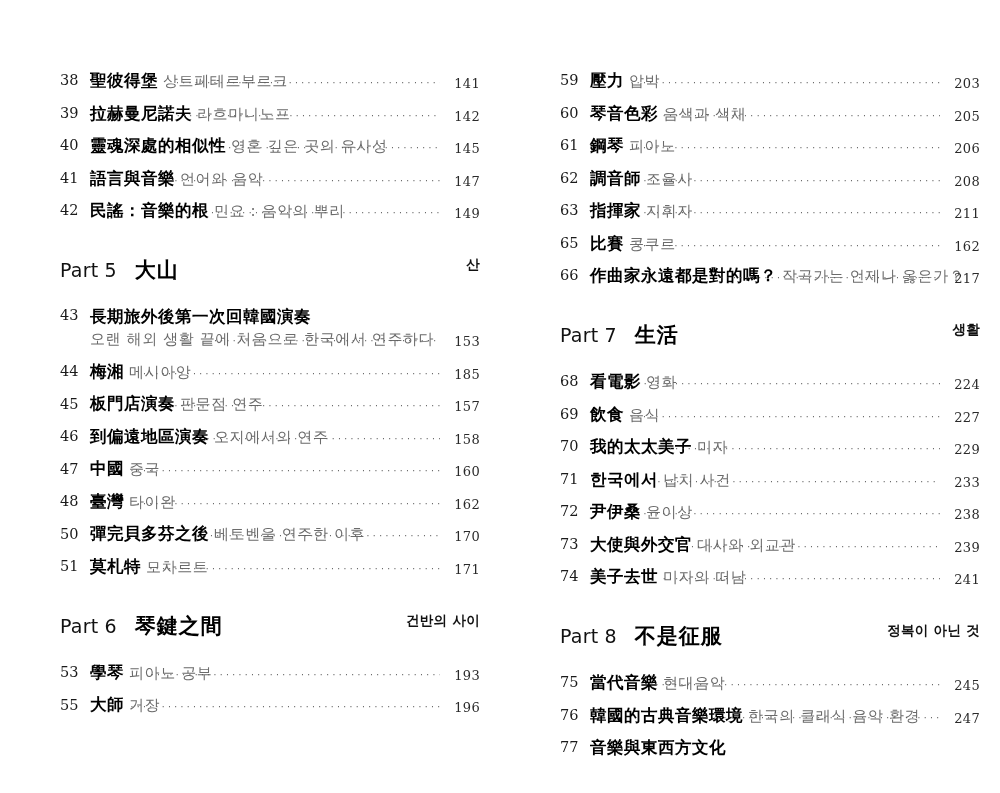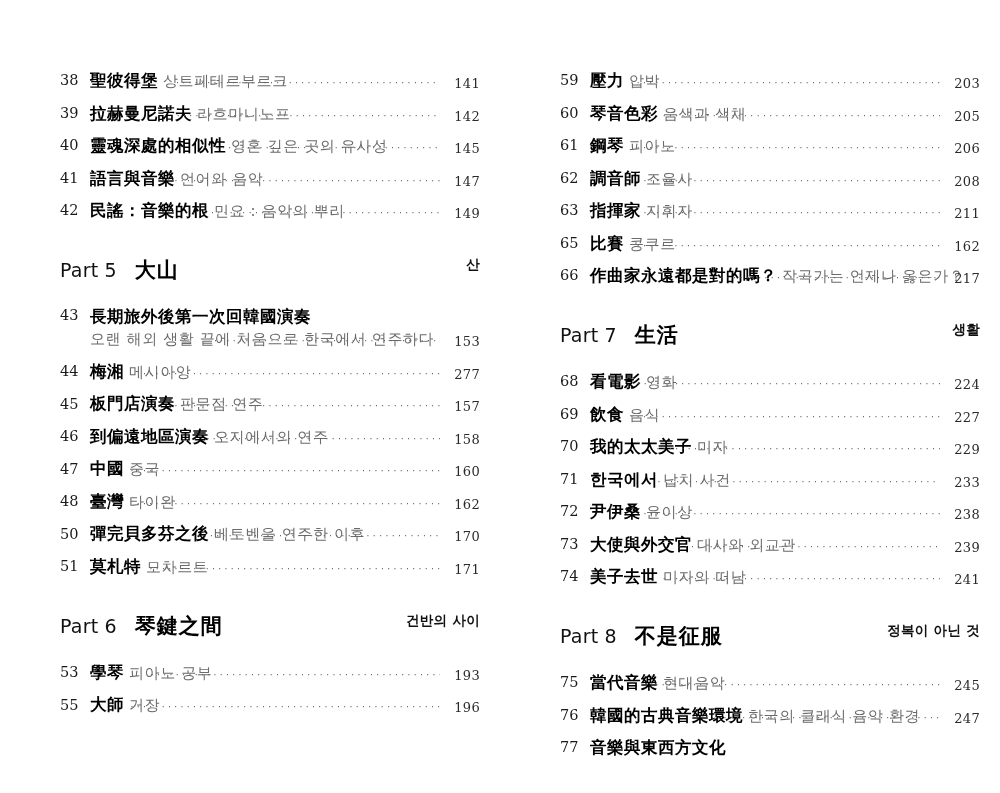--- a/index.html
+++ b/index.html
@@ -253,21 +253,21 @@
         <div class="entry">
           <div class="entry-num">44</div>
           <div class="entry-body">
             <div class="entry-textwrap">
               <div class="entry-inline">
                 <span class="entry-title">梅湘</span>
                 <span class="entry-sub">메시아앙</span>
               </div>
             </div>
             <div class="leader"></div>
-            <div class="entry-page">277</div>
+            <div class="entry-page">185</div>
           </div>
         </div>
         <div class="entry">
           <div class="entry-num">45</div>
           <div class="entry-body">
             <div class="entry-textwrap">
               <div class="entry-inline">
                 <span class="entry-title">板門店演奏</span>
                 <span class="entry-sub">판문점 연주</span>
               </div>

